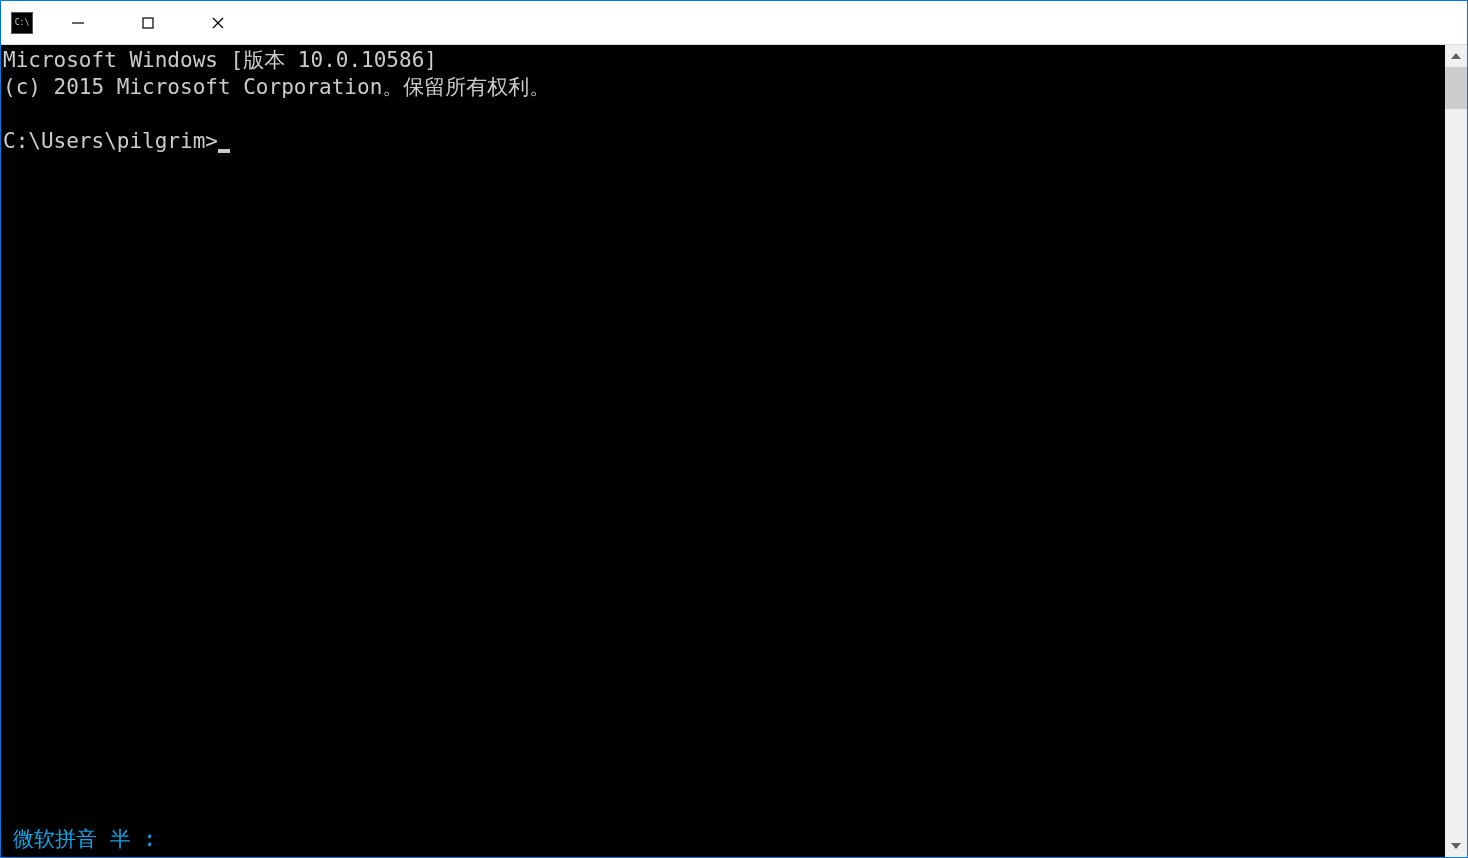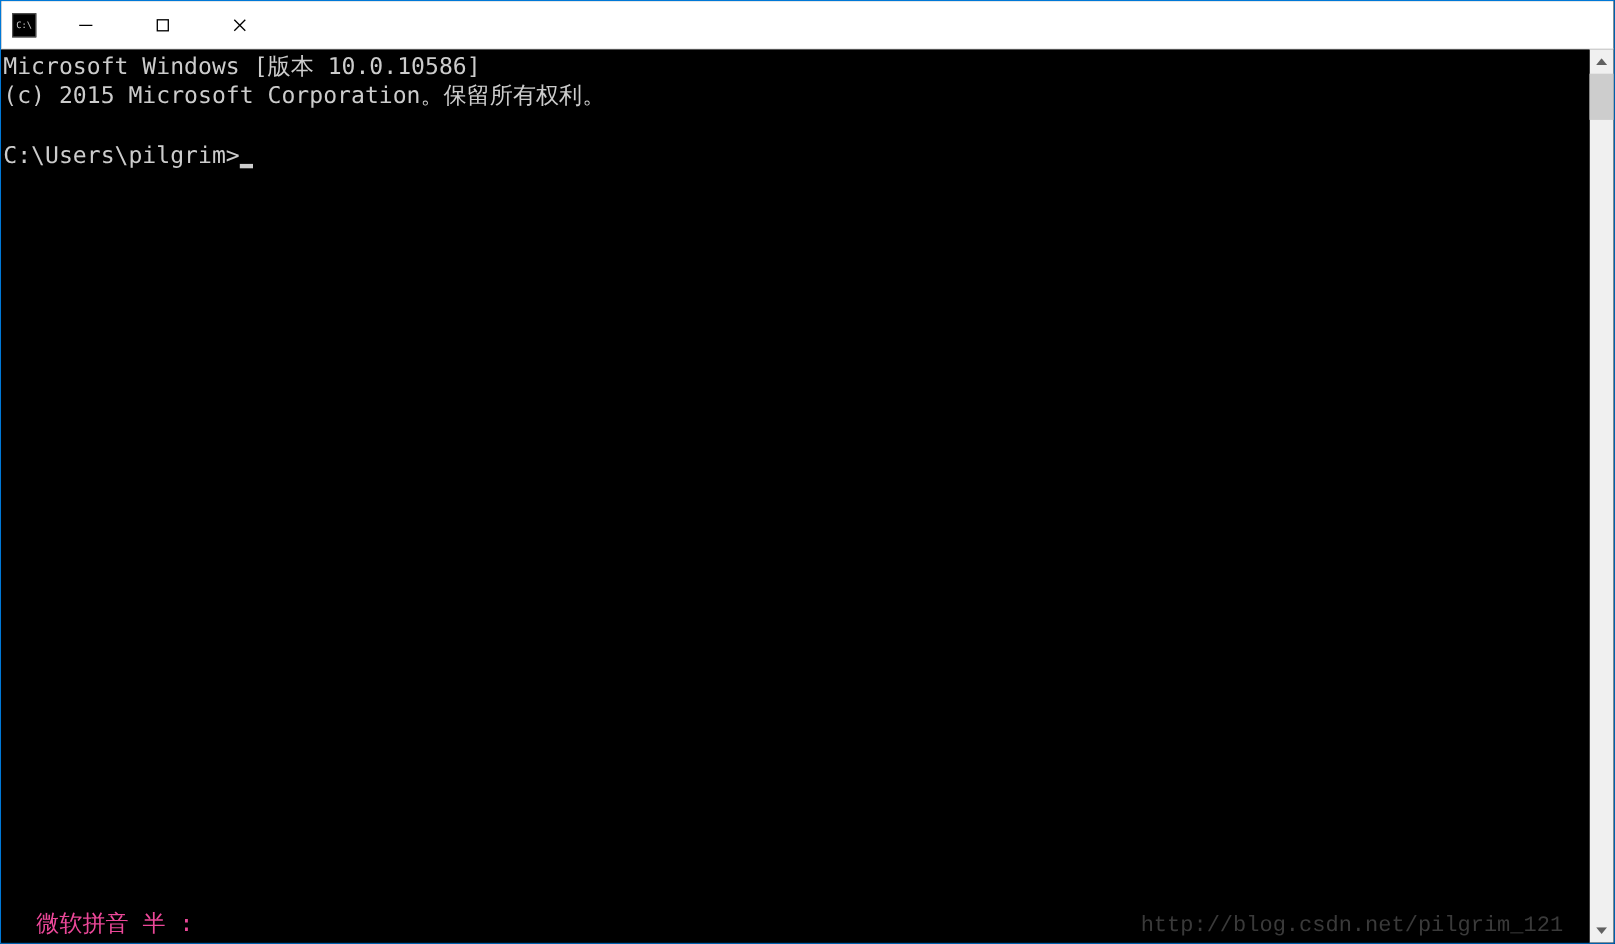--- a/index.html
+++ b/index.html
@@ -111,24 +111,23 @@
       background: #cccccc;
       vertical-align: bottom;
       margin-bottom: 2px;
     }
     .ime-bar {
       position: absolute;
       bottom: 0;
       left: 0;
       font-family: "NSimSun", "SimSun", monospace;
       font-size: 21px;
-      color: #ec4899;
+      color: #0ea5e9;
       padding-left: 12px;
       padding-bottom: 4px;
-      margin-left: 20px;
     }
     .watermark {
       position: absolute;
       bottom: 2px;
       right: 24px;
       font-family: "Courier New", monospace;
       font-size: 20px;
       color: #3a3a3a;
     }
   </style>
@@ -158,21 +157,20 @@
     </div>
   </div>
 </div>
 
 <div class="terminal-container">
   <div class="terminal"><span>Microsoft Windows [版本 10.0.10586]</span>
 <span>(c) 2015 Microsoft Corporation。保留所有权利。</span>
 <span></span>
 <span>C:\Users\pilgrim&gt;</span><span class="cursor"></span>
     <div class="ime-bar">微软拼音 半 :</div>
-    <div class="watermark">http://blog.csdn.net/pilgrim_121</div>
   </div>
   <div class="scrollbar">
     <div class="scroll-arrow">
       <svg width="10" height="6" viewBox="0 0 10 6">
           <path d="M0 6 L5 0 L10 6 Z" fill="#606060"></path>
         </svg>
     </div>
     <div class="scroll-track">
       <div class="scroll-thumb"></div>
     </div>

